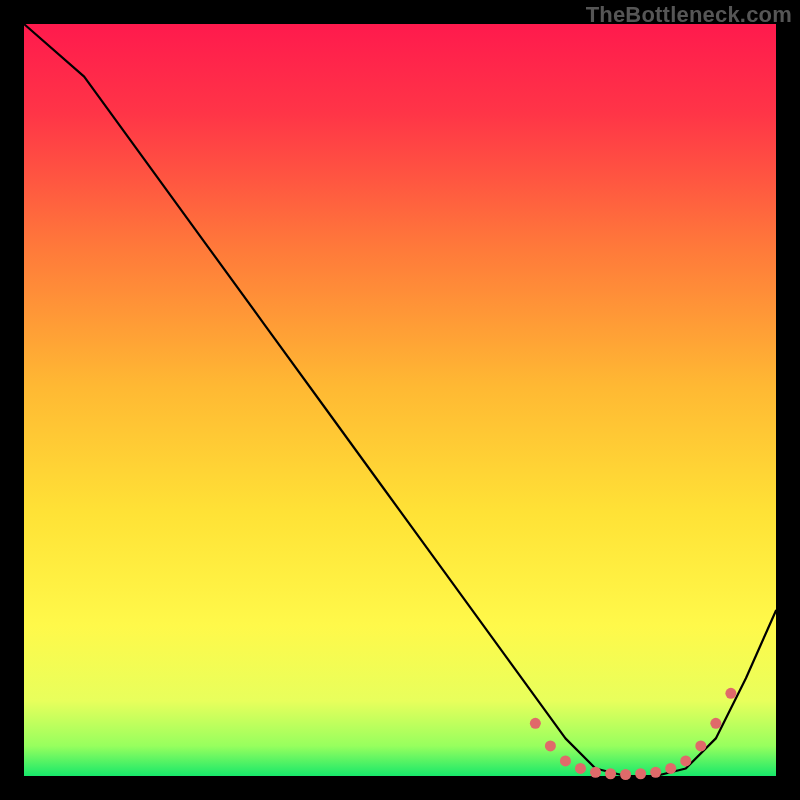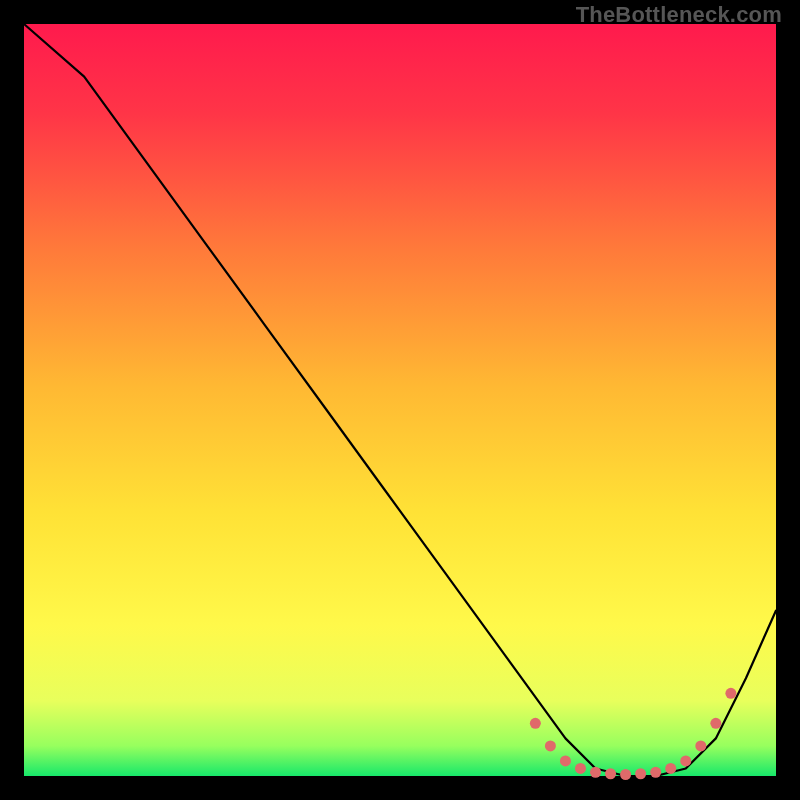--- a/index.html
+++ b/index.html
@@ -14,21 +14,21 @@
     position: absolute;
     left: 0;
     top: 0;
     width: 800px;
     height: 800px;
     background: #000;
   }
   .attribution {
     position: absolute;
     top: 2px;
-    right: 18px;
+    right: 8px;
     font-family: Arial, Helvetica, sans-serif;
     font-size: 22px;
     font-weight: 600;
     color: #565656;
     letter-spacing: 0.2px;
     text-align: right;
   }
   svg {
     position: absolute;
     left: 0;

